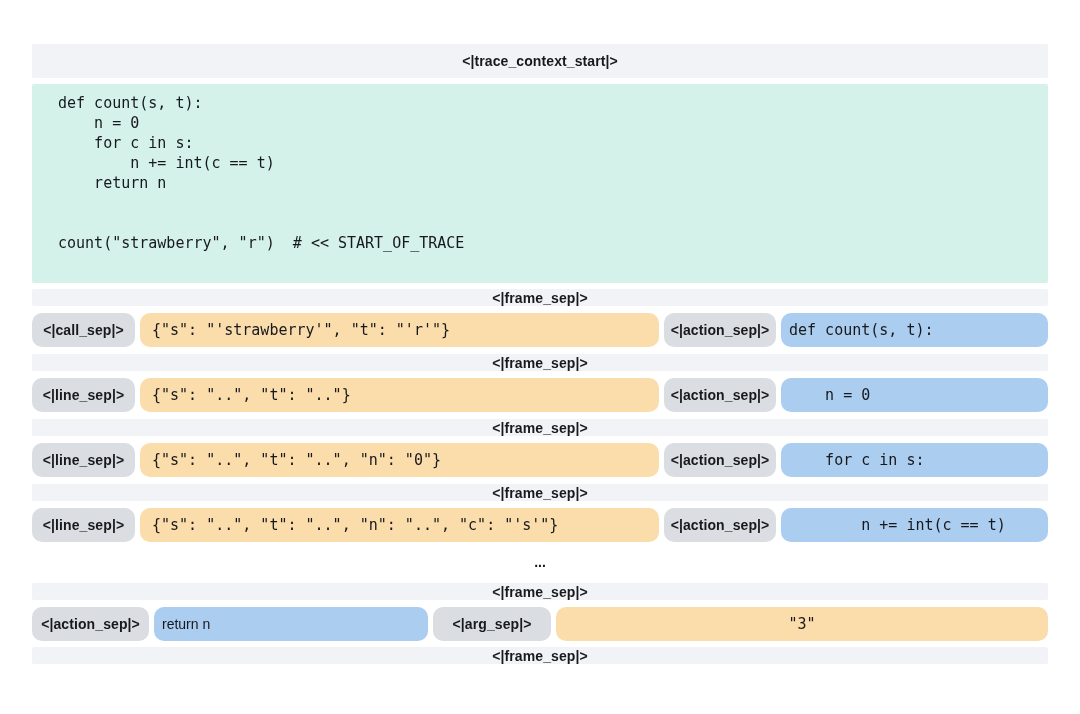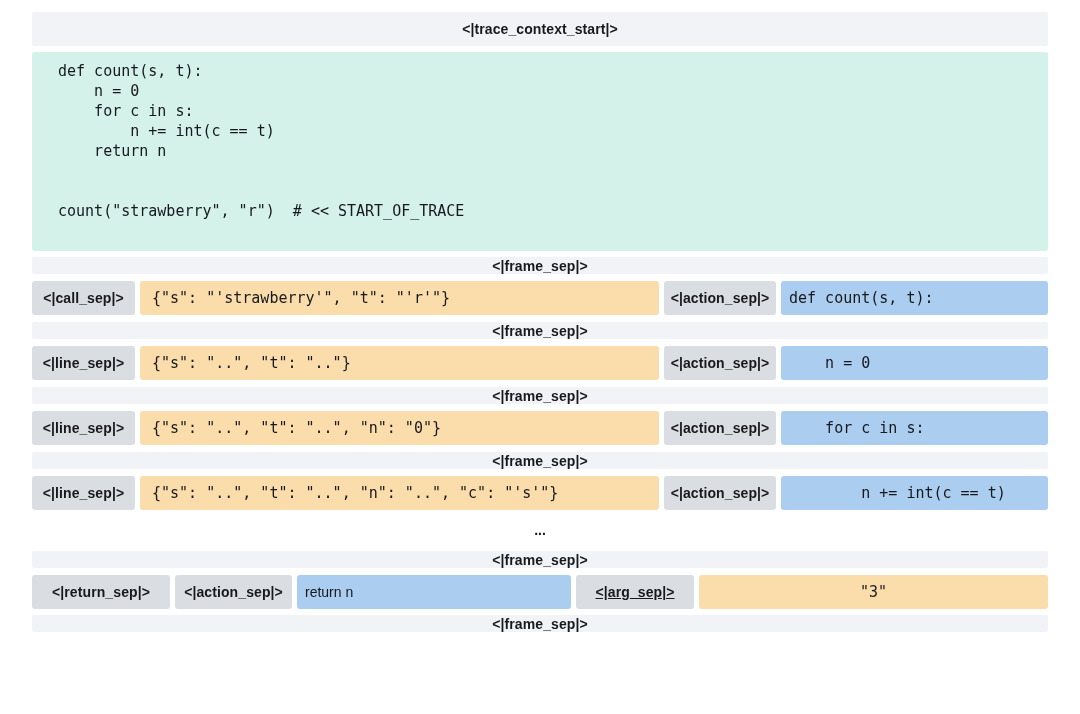--- a/index.html
+++ b/index.html
@@ -1,56 +1,56 @@
 <!DOCTYPE html>
 <html><head>
 <meta charset="utf-8">
 <style>
   html,body { margin:0; padding:0; background:#ffffff; }
   .canvas {
     position:relative; width:1080px; height:714px; background:#ffffff;
     font-family:"Liberation Sans", sans-serif; color:#17191c; overflow:hidden;
     box-sizing:border-box; padding-top:12px;
   }
-  .content { width:1016px; margin-left:32px; }
+  .content { width:1016px; margin-left:32px;margin-top:32px; }
 
   .bar {
     background:#f1f3f6; height:17px; margin-top:7px; border-radius:2px;
     display:flex; align-items:center; justify-content:center;
     font-weight:bold; font-size:14px; letter-spacing:0.1px;
   }
   .topbar { height:34px; margin-top:0; }
 
   .code {
     background:#d4f1ea; height:199px; margin-top:6px; border-radius:2px;
     box-sizing:border-box; padding:9px 0 0 26px;
     font-family:"DejaVu Sans Mono", monospace; font-size:15px;
   }
   .code-line { height:20px; line-height:20px; white-space:pre; }
   .code-line b { font-weight:normal; }
 
   .row { display:flex; gap:5px; height:34px; margin-top:7px; }
-  .cell { display:flex; align-items:center; border-radius:3px; box-sizing:border-box; }
+  .cell { display:flex; align-items:center; border-radius:10px; box-sizing:border-box; }
   .token {
     background:#dadde1; justify-content:center;
     font-weight:bold; font-size:14px; letter-spacing:0.1px;
   }
   .state {
     background:#fbdcab; font-family:"DejaVu Sans Mono", monospace;
     font-size:15px; padding-left:12px; white-space:pre;
   }
   .action {
     background:#abcdf0; font-family:"DejaVu Sans Mono", monospace;
     font-size:15px; padding-left:8px; white-space:pre;
   }
   .action-sans { font-family:"Liberation Sans", sans-serif; font-size:14px; }
   .value-center { justify-content:center; padding-left:0; }
 
   .w103 { width:103px; } .w519 { width:519px; } .w112 { width:112px; }
-  .w138 { width:138px; } .w117 { width:117px; } .w274 { width:274px; } .w118 { width:118px;text-decoration:underline; }
+  .w138 { width:138px; } .w117 { width:117px; } .w274 { width:274px; } .w118 { width:118px; }
   .grow { flex:1; }
 
   .ellipsis {
     height:32px; margin-top:4px; display:flex; align-items:center; justify-content:center;
     font-weight:bold; font-size:14px;
   }
   .b5 { margin-top:5px; }
   .b6 { margin-top:6px; }
 </style>
 </head>
@@ -118,21 +118,20 @@
       <div class="cell action grow">        n += int(c == t)</div>
     </div>
 
     <div class="ellipsis">...</div>
 
     <div class="bar b5">
       <span>&lt;|frame_sep|&gt;</span>
     </div>
 
     <div class="row">
-      <div class="cell token w138">&lt;|return_sep|&gt;</div>
       <div class="cell token w117">&lt;|action_sep|&gt;</div>
       <div class="cell action action-sans w274">return n</div>
       <div class="cell token w118">&lt;|arg_sep|&gt;</div>
       <div class="cell state value-center grow">"3"</div>
     </div>
 
     <div class="bar b6">
       <span>&lt;|frame_sep|&gt;</span>
     </div>
 

